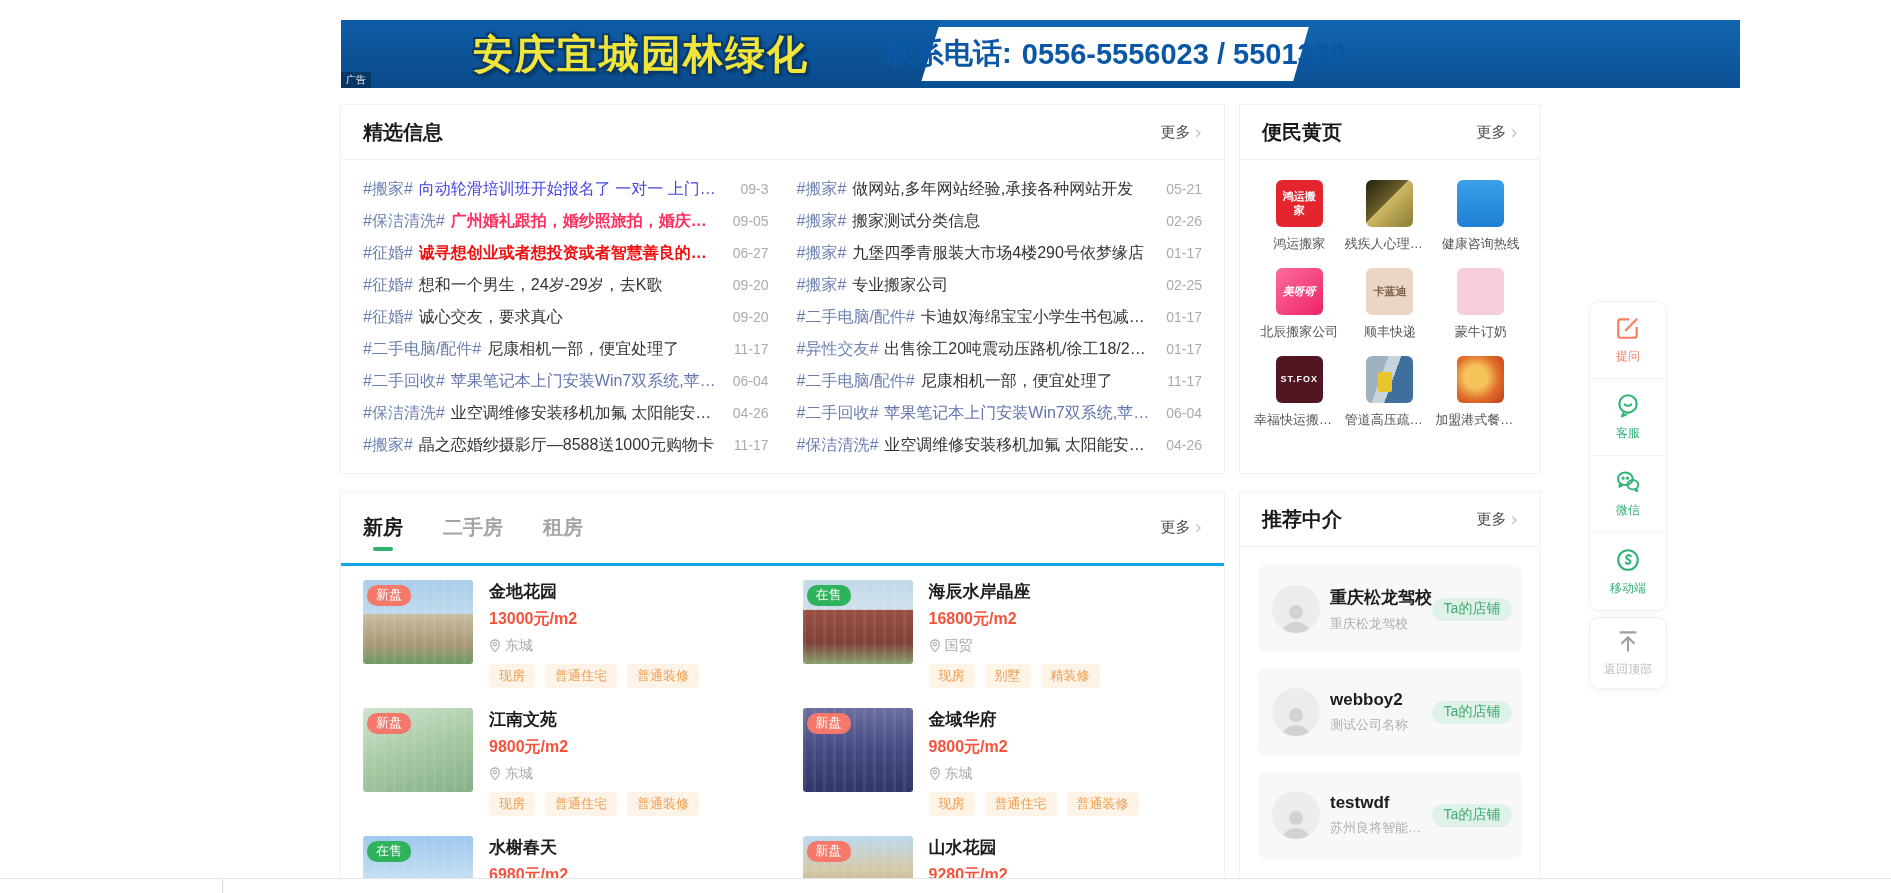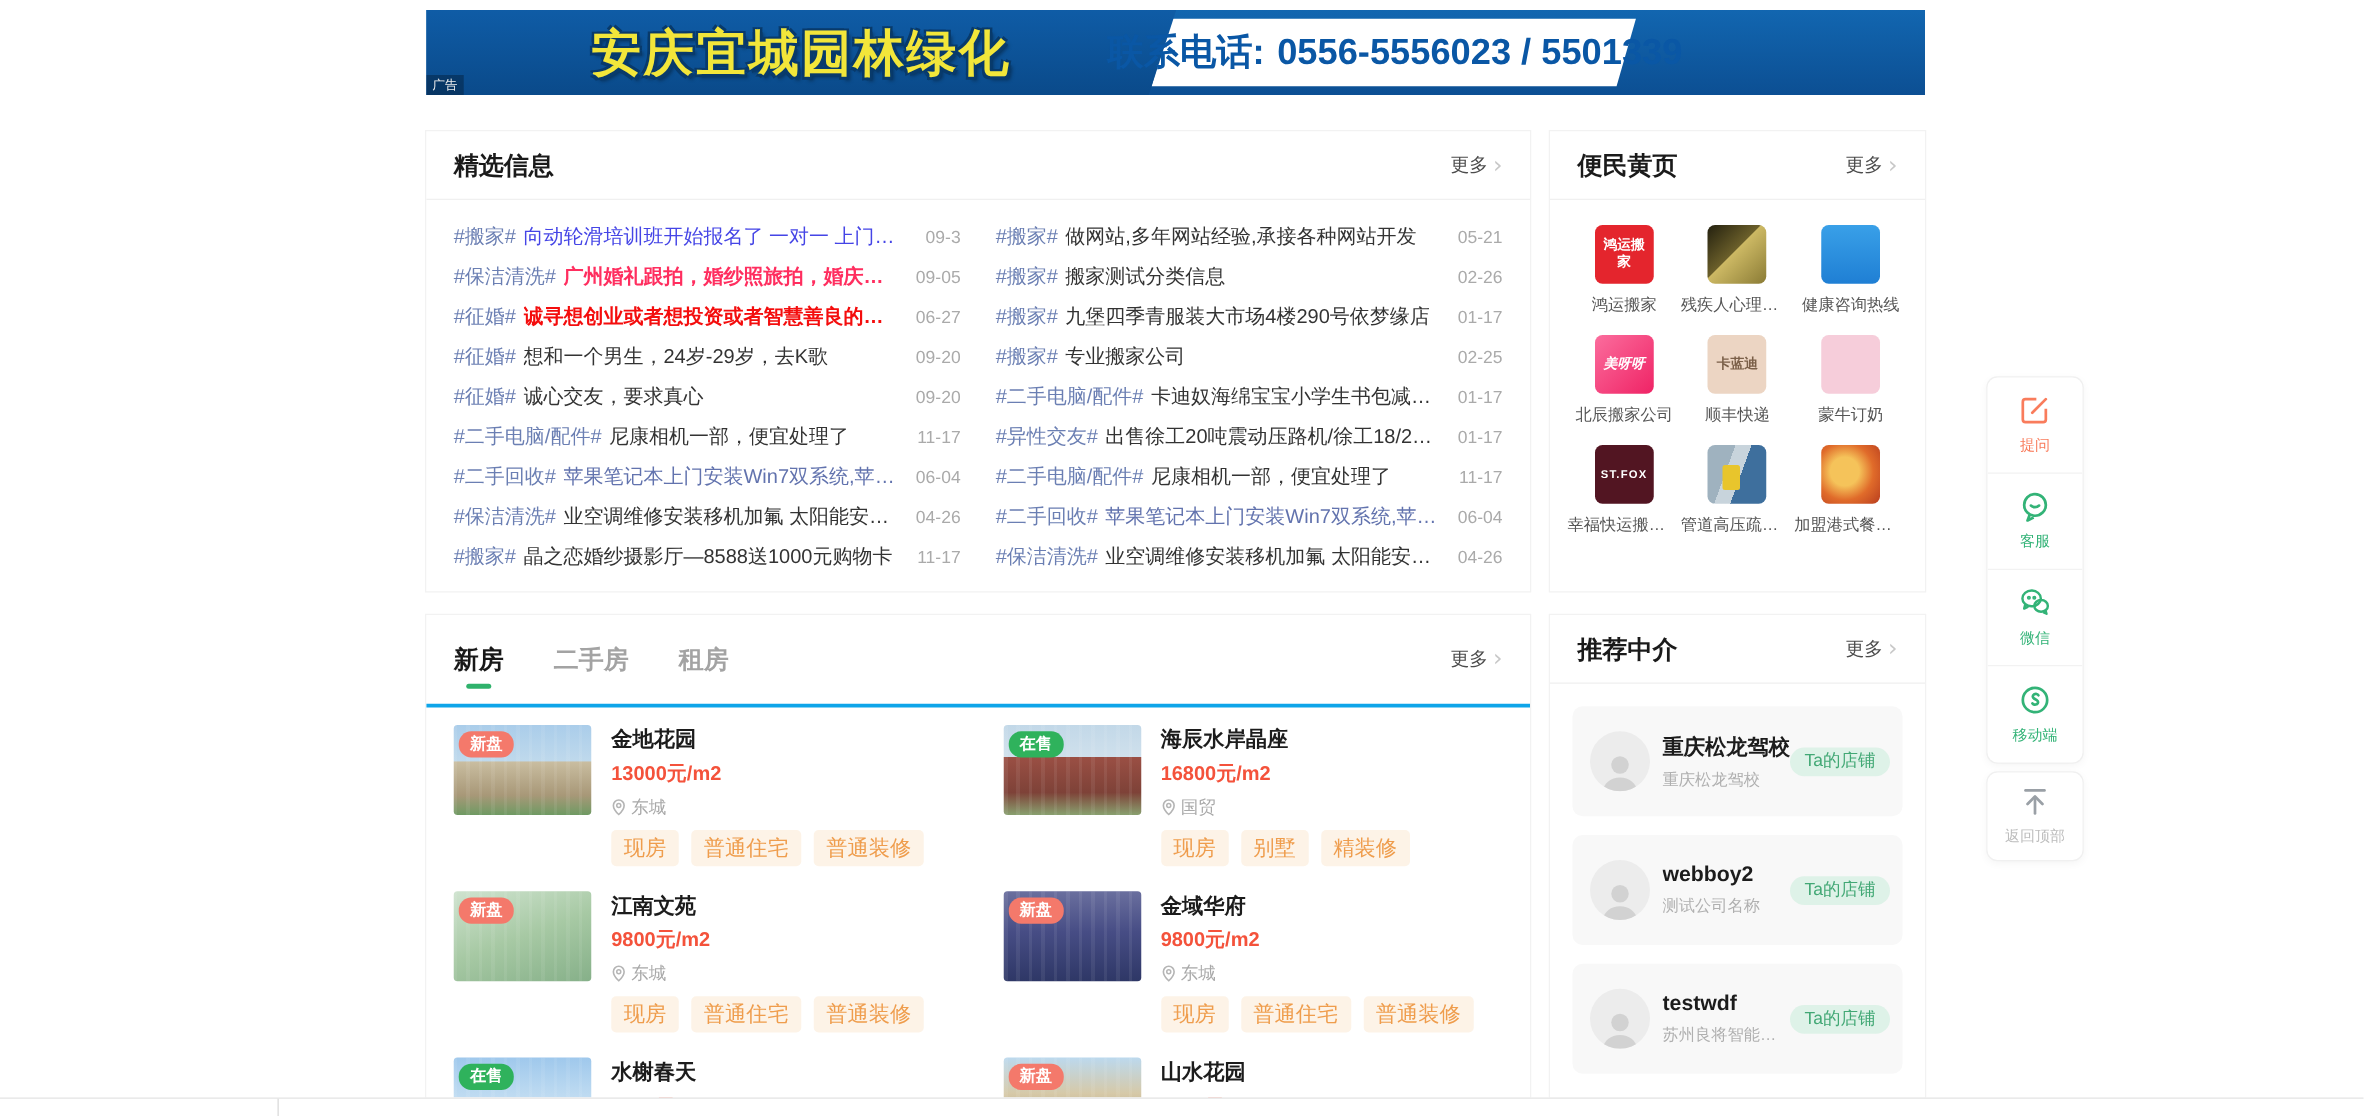--- a/index.html
+++ b/index.html
@@ -8,21 +8,21 @@
   }
   *{margin:0;padding:0;box-sizing:border-box;}
   html,body{background:#fff;}
   body{
     width:1891px;height:893px;position:relative;overflow:hidden;
     font-family:"Liberation Sans","DejaVu Sans",sans-serif;color:#333;
   }
   a{text-decoration:none;color:inherit;cursor:pointer;display:block;}
 
   
-  .banner{position:absolute;left:341px;top:8px;width:1199px;height:68px;
+  .banner{position:absolute;left:341px;top:20px;width:1399px;height:68px;
     background:linear-gradient(180deg,#1266b0,#0c4f93);overflow:hidden;}
   .banner-mid{position:absolute;left:588px;top:7px;bottom:7px;width:372px;
     background:#fff;transform:skewX(-16deg);}
   .banner-left{position:absolute;left:0;top:0;bottom:0;width:600px;z-index:2;
     background:linear-gradient(180deg,#0f5ca6,#0a4a8a);
     clip-path:polygon(0 0,100% 0,calc(100% - 22px) 100%,0 100%);
     display:flex;align-items:center;justify-content:center;}
   .banner-left span{font-size:40px;font-weight:900;color:#f2e63a;letter-spacing:2px;
     text-shadow:2px 2px 0 #083a6b,-2px -2px 0 #083a6b,2px -2px 0 #083a6b,-2px 2px 0 #083a6b,3px 3px 3px rgba(0,0,0,.35);}
   .banner-phone{position:absolute;left:592px;width:366px;top:0;bottom:0;z-index:3;
@@ -81,33 +81,33 @@
   .lp9{background:radial-gradient(circle at 40% 45%,#f5c35a 0 30%,#e06b2a 60%,#b83d1e 100%);}
 
   
   .htabs{height:74px;display:flex;align-items:center;padding:0 22px;border-bottom:3px solid #0ea5e9;}
   .tab{margin-right:40px;font-size:20px;font-weight:bold;color:#a3a3a3;position:relative;padding:16px 0;}
   .tab.active{color:#181818;}
   .tab.active::after{content:"";position:absolute;left:50%;transform:translateX(-50%);
     bottom:6px;width:20px;height:4px;border-radius:2px;background:var(--green);}
   .hgrid{display:grid;grid-template-columns:1fr 1fr;column-gap:40px;padding:14px 22px 0;}
   .listing{display:flex;margin-bottom:20px;min-width:0;}
-  .thumb{width:110px;height:72px;border-radius:3px;position:relative;flex:none;overflow:hidden;font-weight:bold;}
+  .thumb{width:110px;height:84px;border-radius:3px;position:relative;flex:none;overflow:hidden;}
   .thumb::after{content:"";position:absolute;inset:0;
     background:repeating-linear-gradient(90deg,rgba(255,255,255,.14) 0 3px,transparent 3px 10px);opacity:.5;}
   .badge{position:absolute;z-index:2;left:4px;top:5px;color:#fff;font-size:13px;
     padding:1px 9px 2px;border-radius:10px;}
   .b-new{background:var(--badge-new);}
   .b-sale{background:var(--badge-sale);}
   .linfo{margin-left:16px;min-width:0;}
   .lname{font-size:17px;font-weight:bold;color:#1c1c1c;}
   .lprice{font-size:16px;font-weight:bold;color:var(--price);margin-top:6px;}
   .lloc{display:flex;align-items:center;gap:4px;font-size:14px;color:#a9a9a9;margin-top:7px;}
   .ltags{display:flex;gap:10px;margin-top:9px;}
-  .ltag{background:var(--pill-bg);color:var(--pill-tx);font-size:17px;padding:3px 10px;border-radius:4px;white-space:nowrap;}
+  .ltag{background:var(--pill-bg);color:var(--pill-tx);font-size:13px;padding:3px 10px;border-radius:4px;white-space:nowrap;}
   .ph1{background:linear-gradient(180deg,#aacdea 0%,#bfd9ec 40%,#c9bda0 41%,#a89878 78%,#6f9a63 100%);}
   .ph2{background:linear-gradient(180deg,#c2d8e8 0%,#cfe0ec 35%,#9a4f44 36%,#7e4238 75%,#89a06f 100%);}
   .ph3{background:linear-gradient(160deg,#cfe3cf,#a7c9a4 50%,#86b089 100%);}
   .ph4{background:linear-gradient(180deg,#6a6f9e 0%,#474d85 45%,#2e3766 100%);}
   .ph5{background:linear-gradient(180deg,#9fc8ec 0%,#c4def2 50%,#8fa7bd 51%,#72879c 100%);}
   .ph6{background:linear-gradient(180deg,#bcd9ee 0%,#d6c9a8 40%,#b3a280 75%,#5f8f5a 100%);}
 
   
   .alist{padding:18px;}
   .agent{position:relative;background:#f8f8f8;border-radius:8px;height:88px;margin-bottom:15px;

